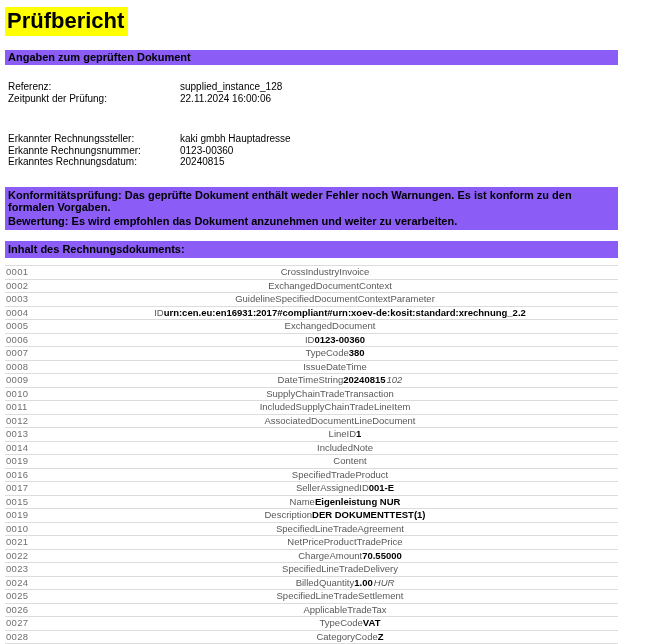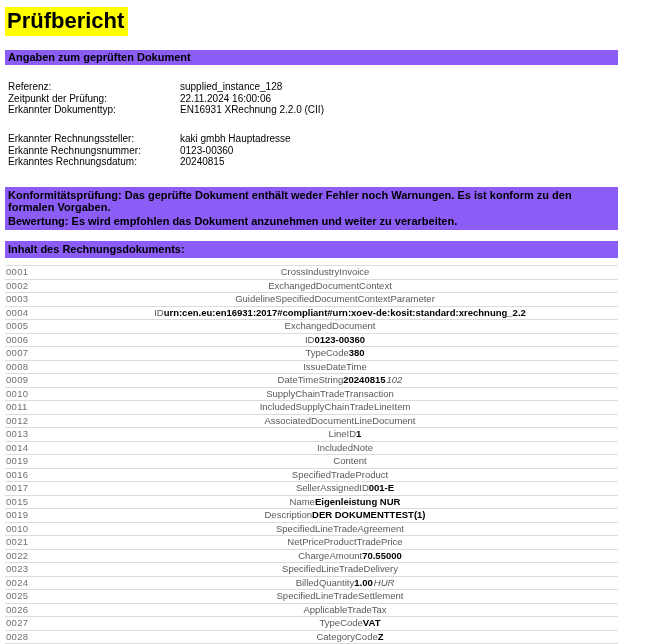--- a/index.html
+++ b/index.html
@@ -39,23 +39,20 @@
   <div class="title">Prüfbericht</div>
 
   <div class="bar bar-info">Angaben zum geprüften Dokument</div>
 
   <div class="info-group ig1">
     <div class="info-row">
       <span class="info-label">Referenz:</span><span class="info-value">supplied_instance_128</span>
     </div>
     <div class="info-row">
       <span class="info-label">Zeitpunkt der Prüfung:</span><span class="info-value">22.11.2024 16:00:06</span>
-    </div>
-    <div class="info-row">
-      <span class="info-label">Erkannter Dokumenttyp:</span><span class="info-value">EN16931 XRechnung 2.2.0 (CII)</span>
     </div>
   </div>
 
   <div class="info-group ig2">
     <div class="info-row">
       <span class="info-label">Erkannter Rechnungssteller:</span><span class="info-value">kaki gmbh Hauptadresse</span>
     </div>
     <div class="info-row">
       <span class="info-label">Erkannte Rechnungsnummer:</span><span class="info-value">0123-00360</span>
     </div>

